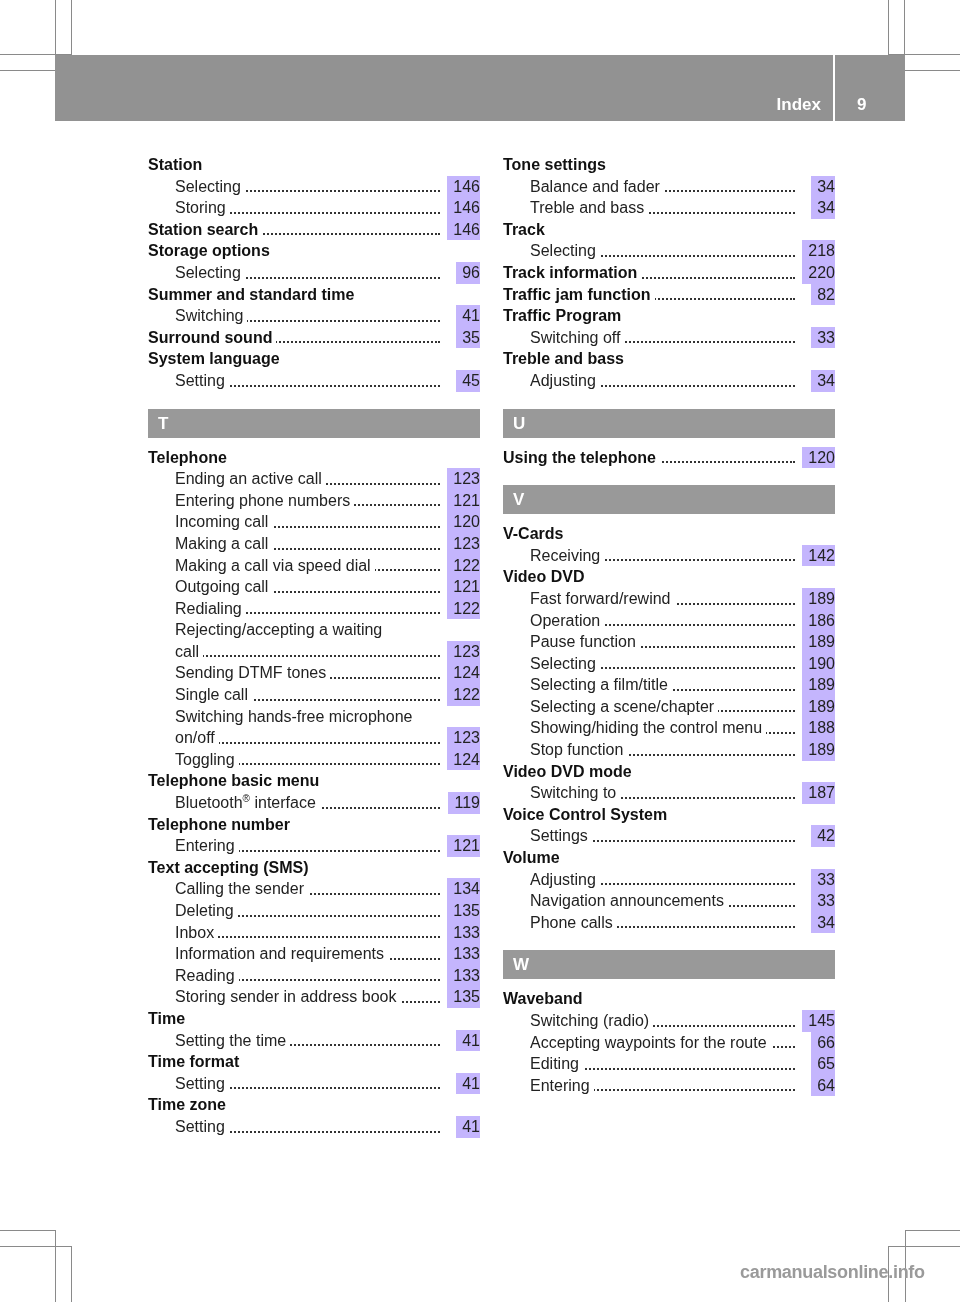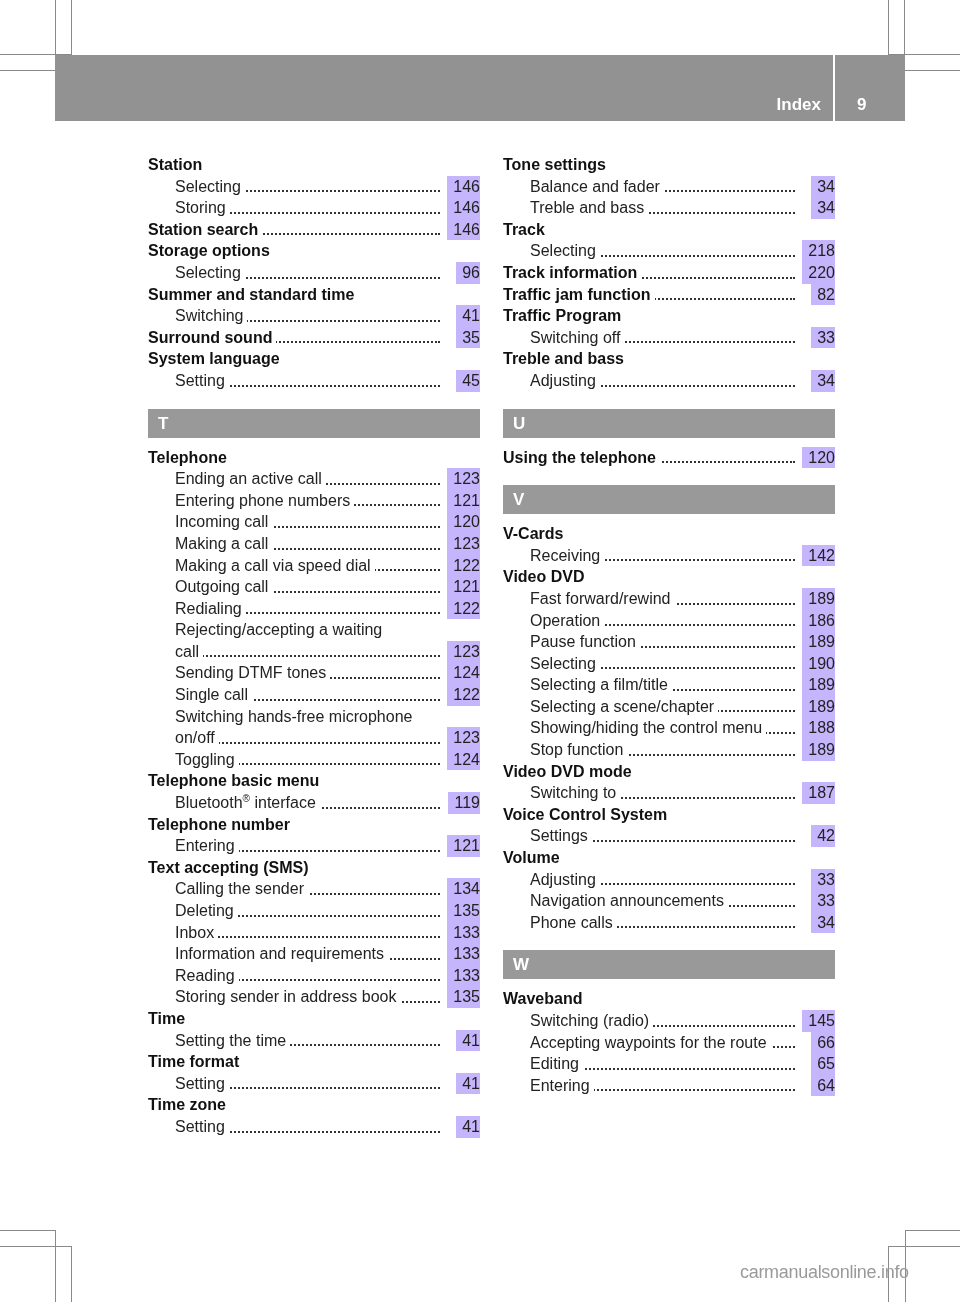--- a/index.html
+++ b/index.html
@@ -145,13 +145,13 @@
   <div class="letter-bar">W</div>
   <div id="right-w">
       <div class="row head"><span class="lbl">Waveband</span></div>
       <div class="row sub"><span class="dots" style="left: 27px;"></span><span class="lbl">Switching (radio)</span><span class="pg">145</span></div>
       <div class="row sub"><span class="dots" style="left: 27px;"></span><span class="lbl">Accepting waypoints for the route</span><span class="pg">66</span></div>
       <div class="row sub"><span class="dots" style="left: 27px;"></span><span class="lbl">Editing</span><span class="pg">65</span></div>
       <div class="row sub"><span class="dots" style="left: 27px;"></span><span class="lbl">Entering</span><span class="pg">64</span></div>
     </div>
 </div>
 
-<div class="watermark" style="left:740px;top:1262px;">carmanualsonline.info</div>
+<div class="watermark" style="left:740px;top:1262px;font-weight:bold;">carmanualsonline.info</div>
 
 </body></html>

